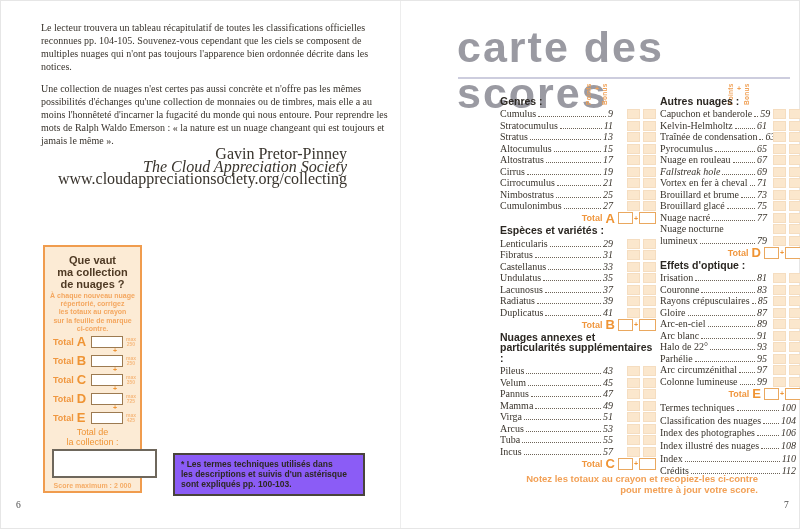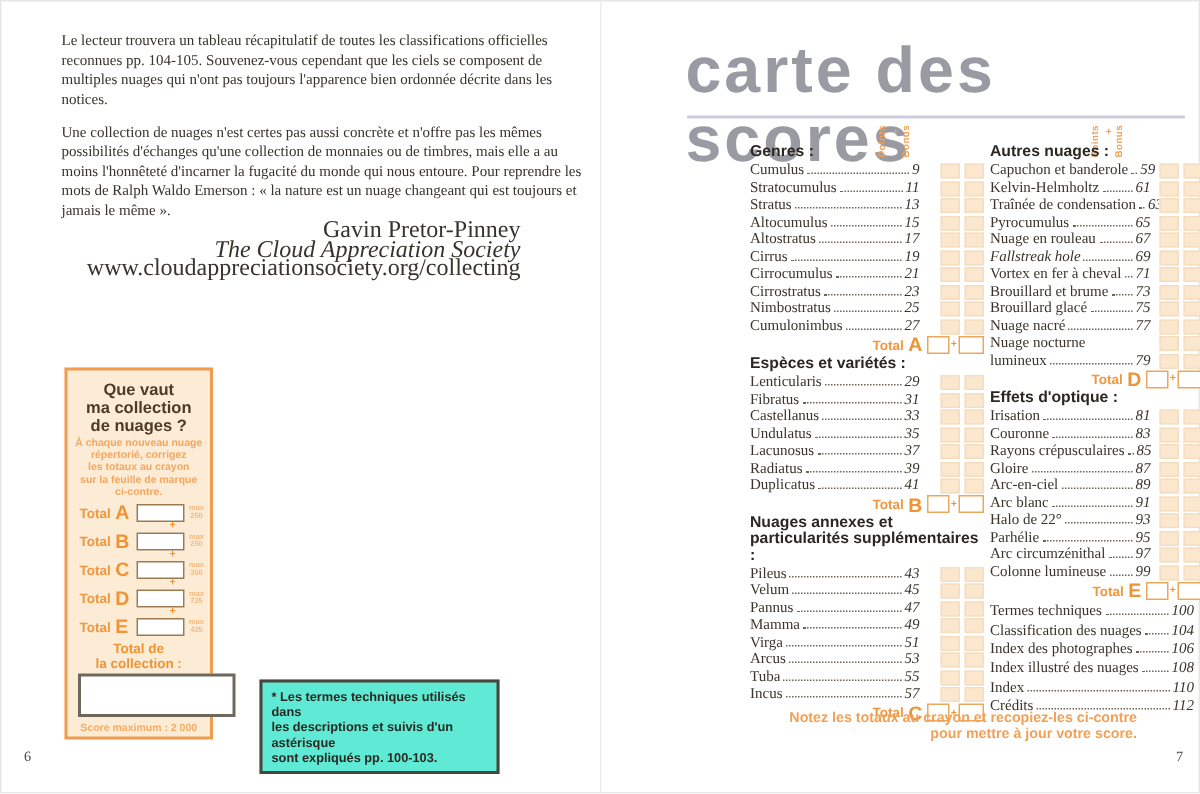--- a/index.html
+++ b/index.html
@@ -24,27 +24,27 @@
     font-family:"Liberation Sans",sans-serif;font-weight:bold;font-size:7px;line-height:8.2px;color:#f4a75f;}
   .sb-totals{position:absolute;top:88px;left:8px;right:4px;}
   .sb-row{display:flex;align-items:center;height:13px;}
   .sb-word{font-family:"Liberation Sans",sans-serif;font-weight:bold;font-size:9px;color:#f0973f;width:26px;}
   .sb-letter{font-family:"Liberation Sans",sans-serif;font-weight:bold;font-size:13px;color:#ef9434;width:12px;margin-left:2px;}
   .sb-input{width:38px;height:12px;background:#fff;border:1px solid #9c7a50;margin-left:4px;box-sizing:border-box;}
   .sb-max{margin-left:3px;font-family:"Liberation Sans",sans-serif;font-weight:bold;font-size:5px;line-height:4.6px;color:#f6b97e;text-align:center;}
   .sb-plusline{height:6px;line-height:6px;padding-left:60px;font-family:"Liberation Sans",sans-serif;
     font-weight:bold;font-size:7px;color:#ef9434;}
   .sb-grand-label{position:absolute;top:180px;left:0;right:0;text-align:center;white-space:pre-line;
-    font-family:"Liberation Sans",sans-serif;font-weight:bold;font-size:9px;line-height:10px;color:#ef9434;}
+    font-family:"Liberation Sans",sans-serif;font-weight:normal;font-size:9px;line-height:10px;color:#ef9434;}
   .sb-grand-box{position:absolute;top:202px;left:7px;width:105px;height:29px;background:#fff;
     border:2px solid #6e675c;box-sizing:border-box;}
   .sb-score-max{position:absolute;top:235px;left:0;right:0;text-align:center;
     font-family:"Liberation Sans",sans-serif;font-weight:bold;font-size:7px;color:#f5ac66;}
 
-  .footnote{position:absolute;left:172px;top:452px;width:160px;box-sizing:border-box;background:#5eead4;
+  .footnote{position:absolute;left:172px;top:452px;width:192px;box-sizing:border-box;background:#8b5cf6;
     border:2px solid #49443c;padding:4px 6px;white-space:pre-line;
     font-family:"Liberation Sans",sans-serif;font-weight:bold;font-size:8.5px;line-height:10.2px;color:#2c2822;}
 
   .pagenum{position:absolute;font-size:9.5px;color:#4a4a4a;}
   .pagenum.left{left:15px;top:499px;}
   .pagenum.right{left:783px;top:499px;}
 
   
   .rp-title{position:absolute;left:456px;top:23px;font-family:"Liberation Sans",sans-serif;
     font-weight:700;font-size:43px;line-height:46px;letter-spacing:2px;color:#9a9aa2;}
@@ -241,31 +241,20 @@
           <span class="leader"></span>
           <span class="ipage">21</span>
         </span>
         <span class="cellpair">
           <span class="cell"></span>
           <span class="cell"></span>
         </span>
       </div>
       <div class="item-row">
         <span class="itext">
-          <span class="iname">Cirrostratus</span>
-          <span class="leader"></span>
-          <span class="ipage">23</span>
-        </span>
-        <span class="cellpair">
-          <span class="cell"></span>
-          <span class="cell"></span>
-        </span>
-      </div>
-      <div class="item-row">
-        <span class="itext">
           <span class="iname">Nimbostratus</span>
           <span class="leader"></span>
           <span class="ipage">25</span>
         </span>
         <span class="cellpair">
           <span class="cell"></span>
           <span class="cell"></span>
         </span>
       </div>
       <div class="item-row">

